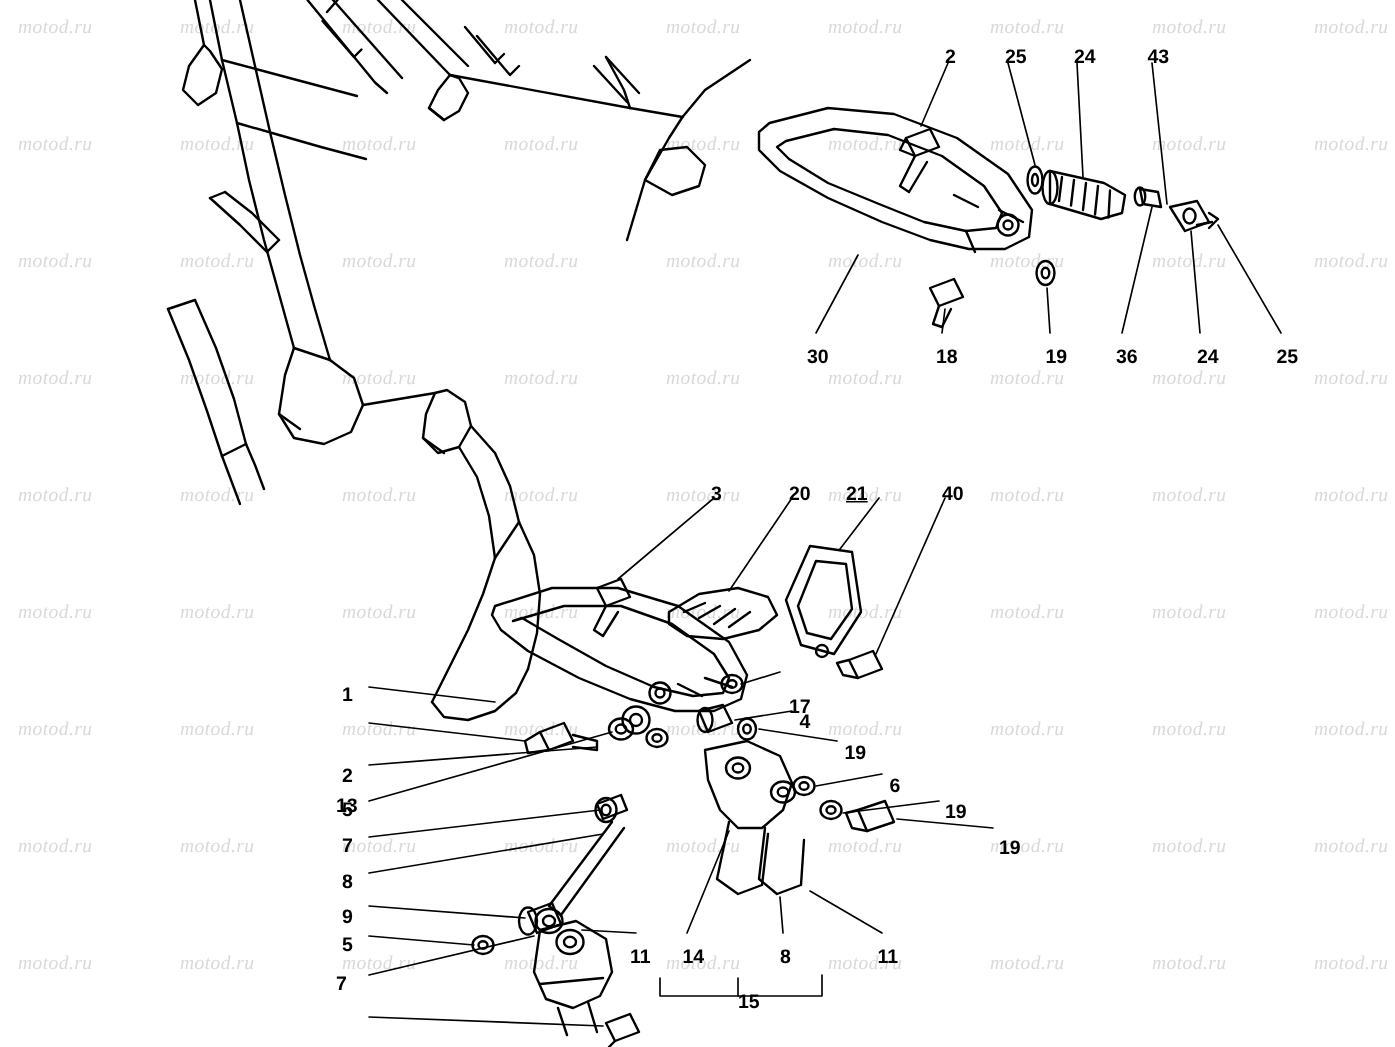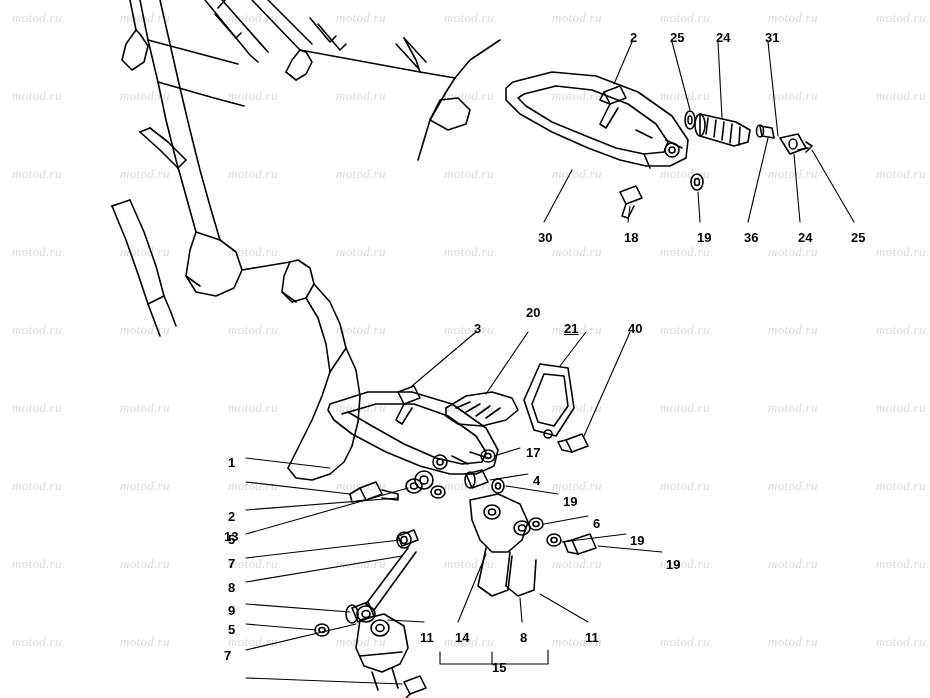--- a/index.html
+++ b/index.html
@@ -402,32 +402,32 @@
         <path d="M492 664 L492 652"></path>
       </g>
 
     </g>
   </svg>
 
   <div id="callouts">
       <div class="cl" style="left: 630px; top: 30px;">2</div>
       <div class="cl" style="left: 670px; top: 30px;">25</div>
       <div class="cl" style="left: 716px; top: 30px;">24</div>
-      <div class="cl" style="left: 765px; top: 30px;">31</div>
+      <div class="cl" style="left: 765px; top: 30px;">43</div>
       <div class="cl" style="left: 538px; top: 230px;">30</div>
       <div class="cl" style="left: 624px; top: 230px;">18</div>
       <div class="cl" style="left: 697px; top: 230px;">19</div>
       <div class="cl" style="left: 744px; top: 230px;">36</div>
       <div class="cl" style="left: 798px; top: 230px;">24</div>
       <div class="cl" style="left: 851px; top: 230px;">25</div>
       <div class="cl" style="left: 474px; top: 321px;">3</div>
-      <div class="cl" style="left: 526px; top: 305px;">20</div>
+      <div class="cl" style="left: 526px; top: 321px;">20</div>
       <div class="cl" style="left: 564px; top: 321px; text-decoration: underline;">21</div>
       <div class="cl" style="left: 628px; top: 321px;">40</div>
-      <div class="cl" style="left: 526px; top: 445px;">17</div>
+      <div class="cl" style="left: 526px; top: 463px;">17</div>
       <div class="cl" style="left: 228px; top: 455px;">1</div>
       <div class="cl" style="left: 224px; top: 481px; margin-top: 48px;">13</div>
       <div class="cl" style="left: 228px; top: 509px;">2</div>
       <div class="cl" style="left: 533px; top: 473px;">4</div>
       <div class="cl" style="left: 563px; top: 494px;">19</div>
       <div class="cl" style="left: 228px; top: 532px;">5</div>
       <div class="cl" style="left: 593px; top: 516px;">6</div>
       <div class="cl" style="left: 228px; top: 556px;">7</div>
       <div class="cl" style="left: 630px; top: 533px;">19</div>
       <div class="cl" style="left: 228px; top: 580px;">8</div>

